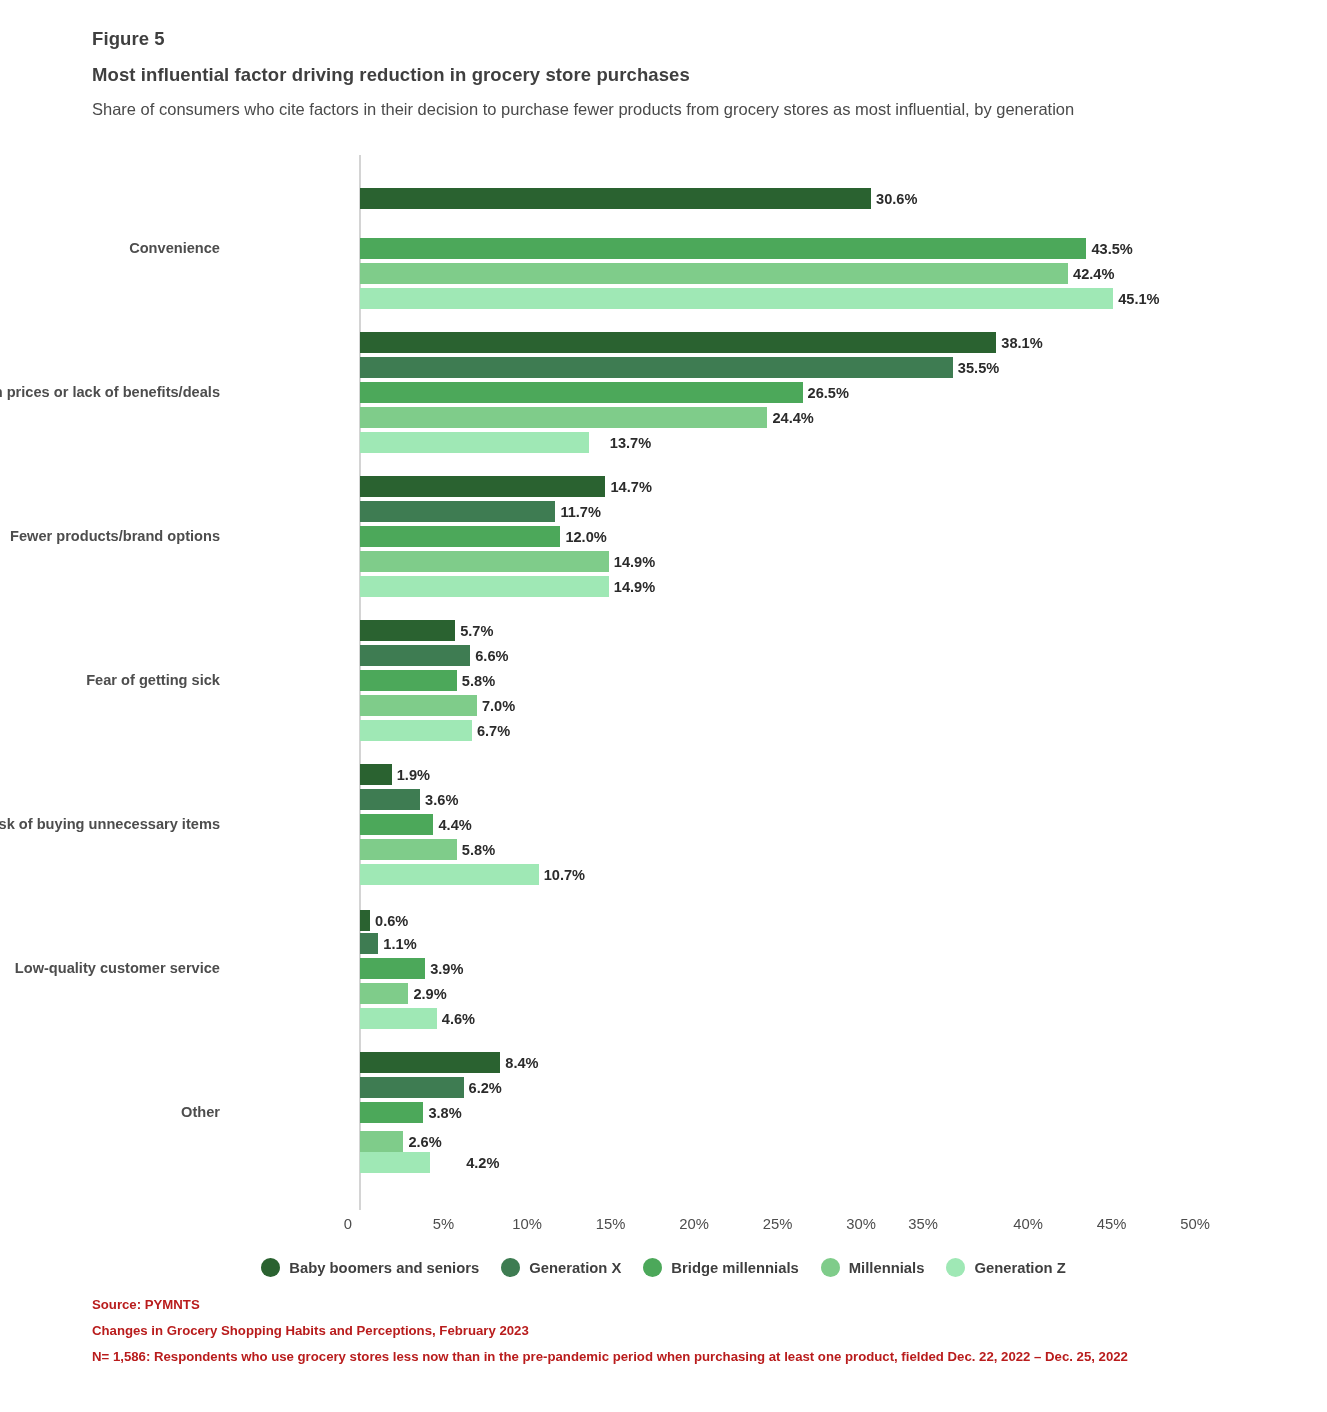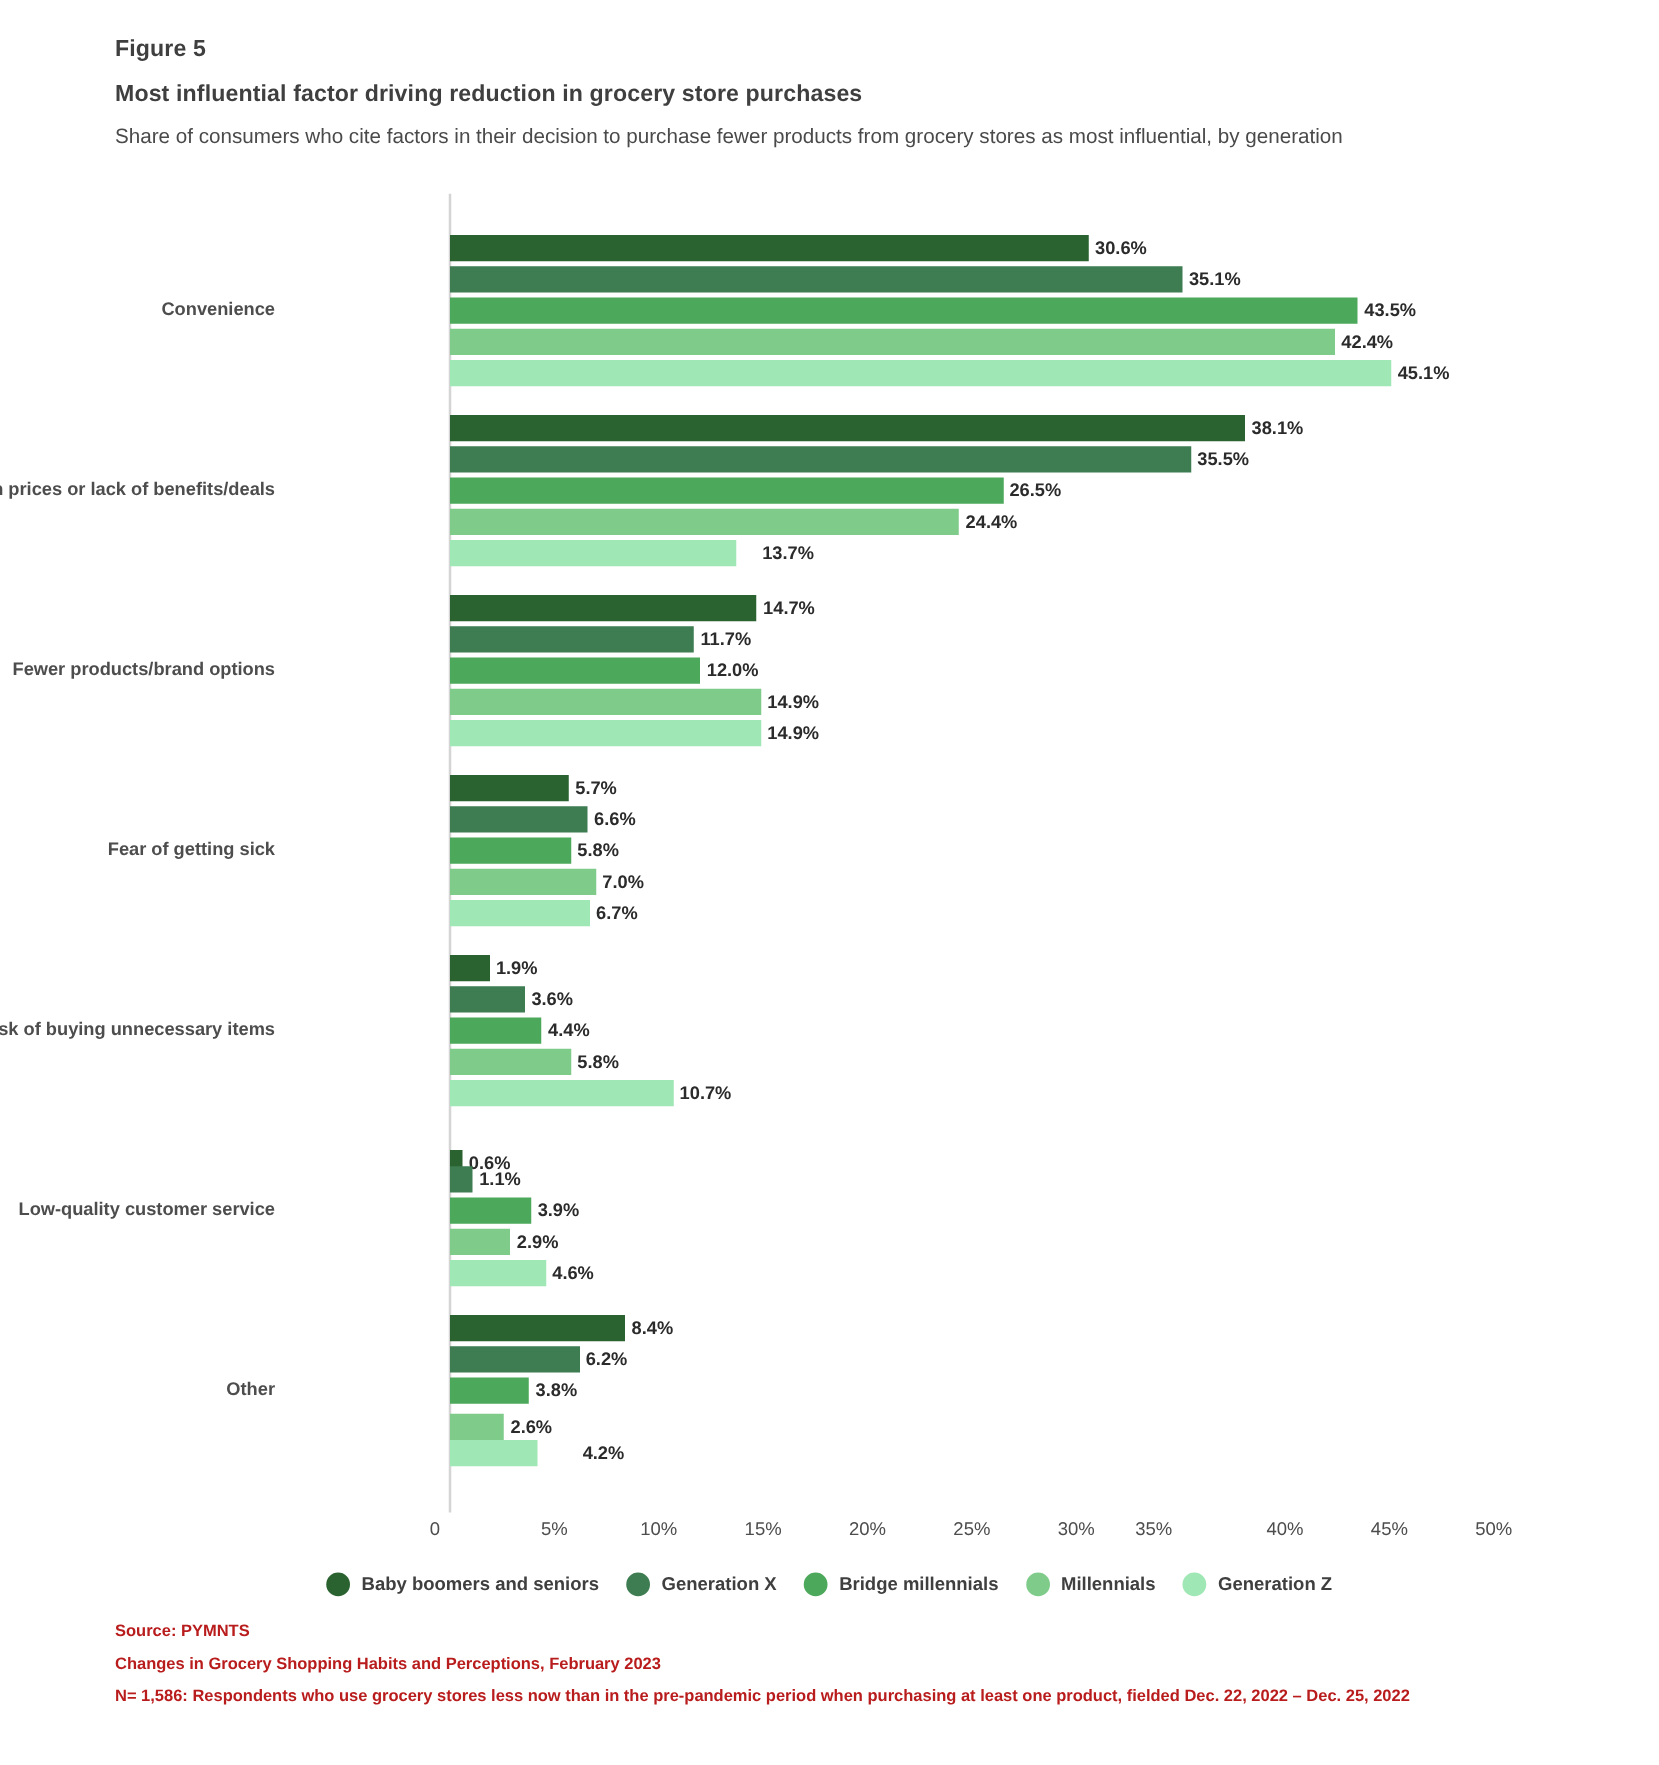--- a/index.html
+++ b/index.html
@@ -183,24 +183,20 @@
 
   <div class="chart-area">
     <div class="axis-line"></div>
     <div class="plot" id="plot">
         <div class="group" style="top: 33px; height: 121px;">
           <div class="cat-label" style="top: 51.5px;">Convenience</div>
           <div class="bar-row" style="top: 0px; width: 835px;">
             <div class="bar" style="width: 511.02px; background: rgb(42, 98, 48);"></div>
             <div class="bar-value" style="left: 511.02px;">30.6%</div>
           </div>
-          <div class="bar-row" style="top: 25px; width: 835px;">
-            <div class="bar" style="width: 586.17px; background: rgb(62, 124, 82);"></div>
-            <div class="bar-value" style="left: 586.17px;">35.1%</div>
-          </div>
           <div class="bar-row" style="top: 50px; width: 835px;">
             <div class="bar" style="width: 726.45px; background: rgb(76, 168, 90);"></div>
             <div class="bar-value" style="left: 726.45px;">43.5%</div>
           </div>
           <div class="bar-row" style="top: 75px; width: 835px;">
             <div class="bar" style="width: 708.08px; background: rgb(127, 204, 138);"></div>
             <div class="bar-value" style="left: 708.08px;">42.4%</div>
           </div>
           <div class="bar-row" style="top: 100px; width: 835px;">
             <div class="bar" style="width: 753.17px; background: rgb(159, 232, 181);"></div>
@@ -294,21 +290,21 @@
             <div class="bar" style="width: 96.86px; background: rgb(127, 204, 138);"></div>
             <div class="bar-value" style="left: 96.86px;">5.8%</div>
           </div>
           <div class="bar-row" style="top: 100px; width: 835px;">
             <div class="bar" style="width: 178.69px; background: rgb(159, 232, 181);"></div>
             <div class="bar-value" style="left: 178.69px;">10.7%</div>
           </div>
         </div>
         <div class="group" style="top: 753px; height: 121px;">
           <div class="cat-label" style="top: 51.5px;">Low-quality customer service</div>
-          <div class="bar-row" style="top: 12px; width: 835px;">
+          <div class="bar-row" style="top: 2px; width: 835px;">
             <div class="bar" style="width: 10.02px; background: rgb(42, 98, 48);"></div>
             <div class="bar-value" style="left: 10.02px;">0.6%</div>
           </div>
           <div class="bar-row" style="top: 25px; width: 835px;">
             <div class="bar" style="width: 18.37px; background: rgb(62, 124, 82);"></div>
             <div class="bar-value" style="left: 18.37px;">1.1%</div>
           </div>
           <div class="bar-row" style="top: 50px; width: 835px;">
             <div class="bar" style="width: 65.13px; background: rgb(76, 168, 90);"></div>
             <div class="bar-value" style="left: 65.13px;">3.9%</div>

